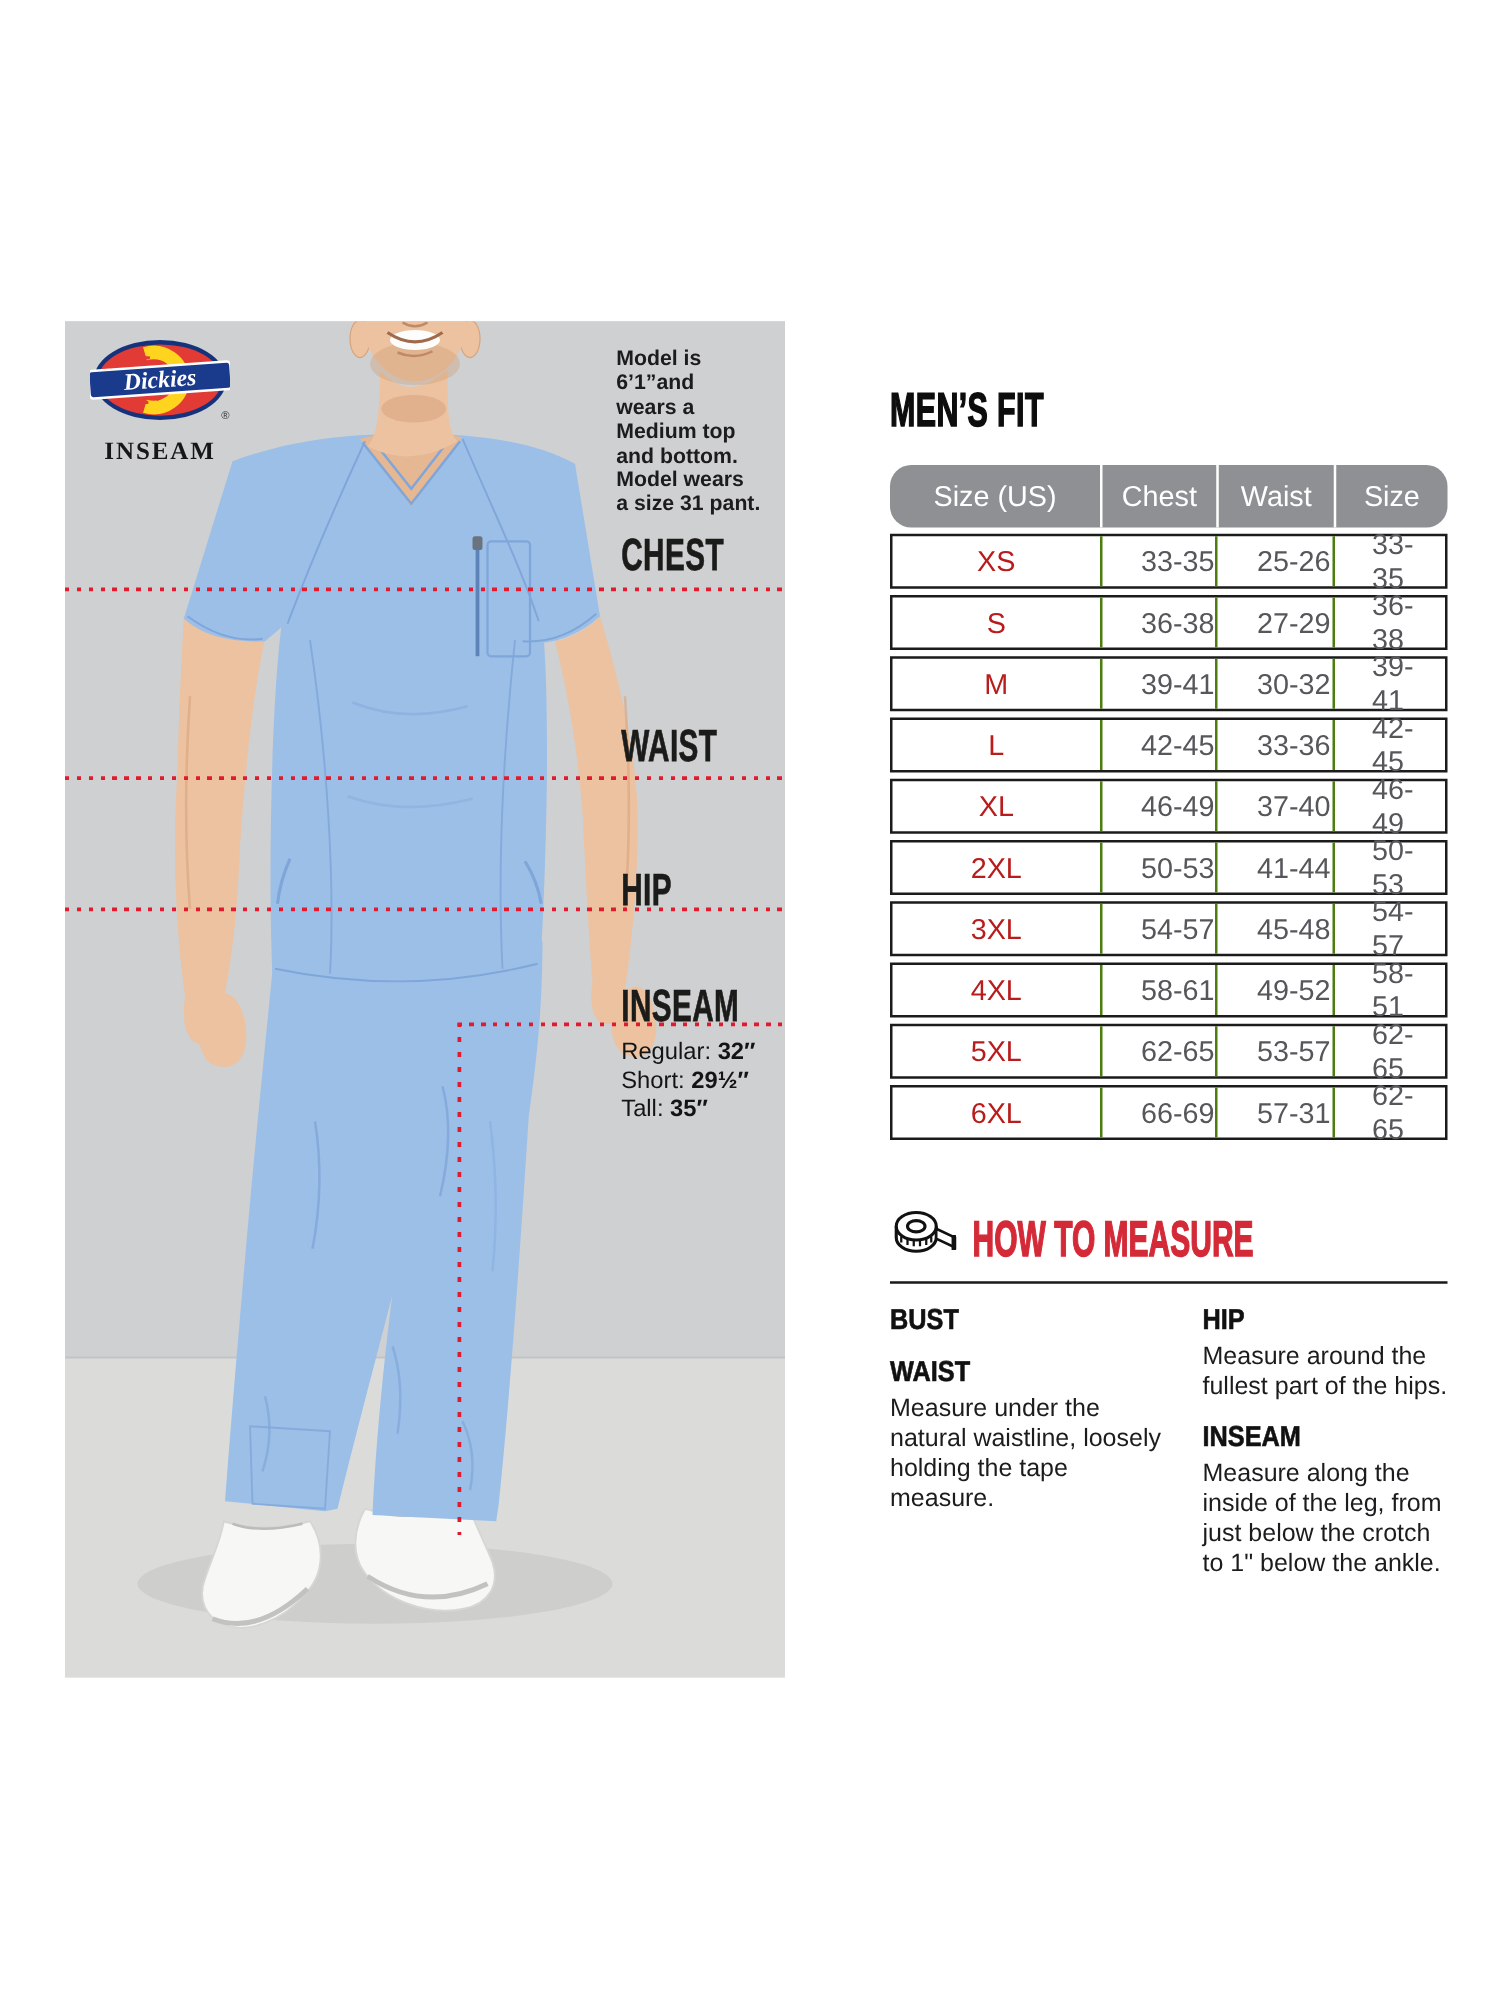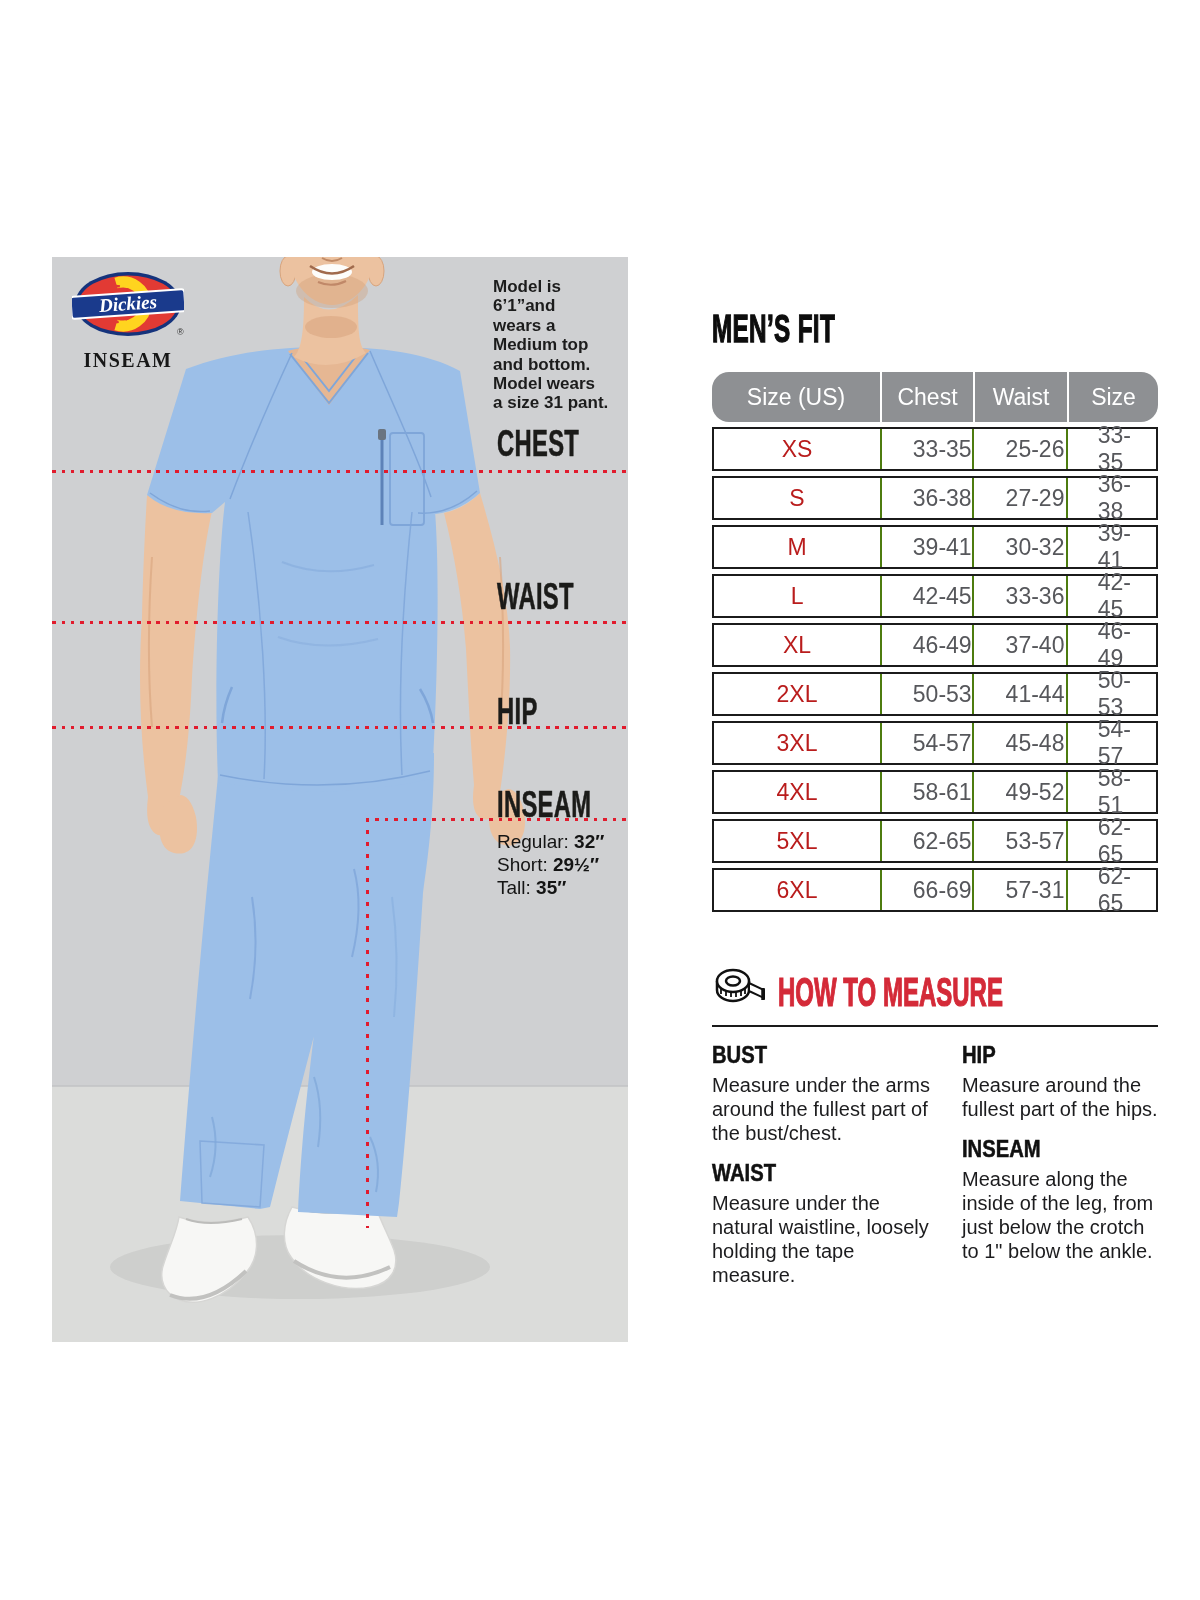--- a/index.html
+++ b/index.html
@@ -271,21 +271,20 @@
       <path d="M37,17 L52,24 L52,32 L37,25 Z" fill="#fff" stroke="#111" stroke-width="2"></path>
       <path d="M51,22 v12" stroke="#111" stroke-width="3.5"></path>
     </svg>
   </div>
   <div class="htm-title">HOW TO MEASURE</div>
   <div class="htm-divider"></div>
 
   <div class="htm-col left">
     <div class="htm-block">
       <div class="htm-heading">BUST</div>
-      <div class="htm-text">Measure under the arms around the fullest part of the bust/chest.</div>
     </div>
     <div class="htm-block">
       <div class="htm-heading">WAIST</div>
       <div class="htm-text">Measure under the natural waistline, loosely holding the tape measure.</div>
     </div>
   </div>
 
   <div class="htm-col right">
     <div class="htm-block">
       <div class="htm-heading">HIP</div>

